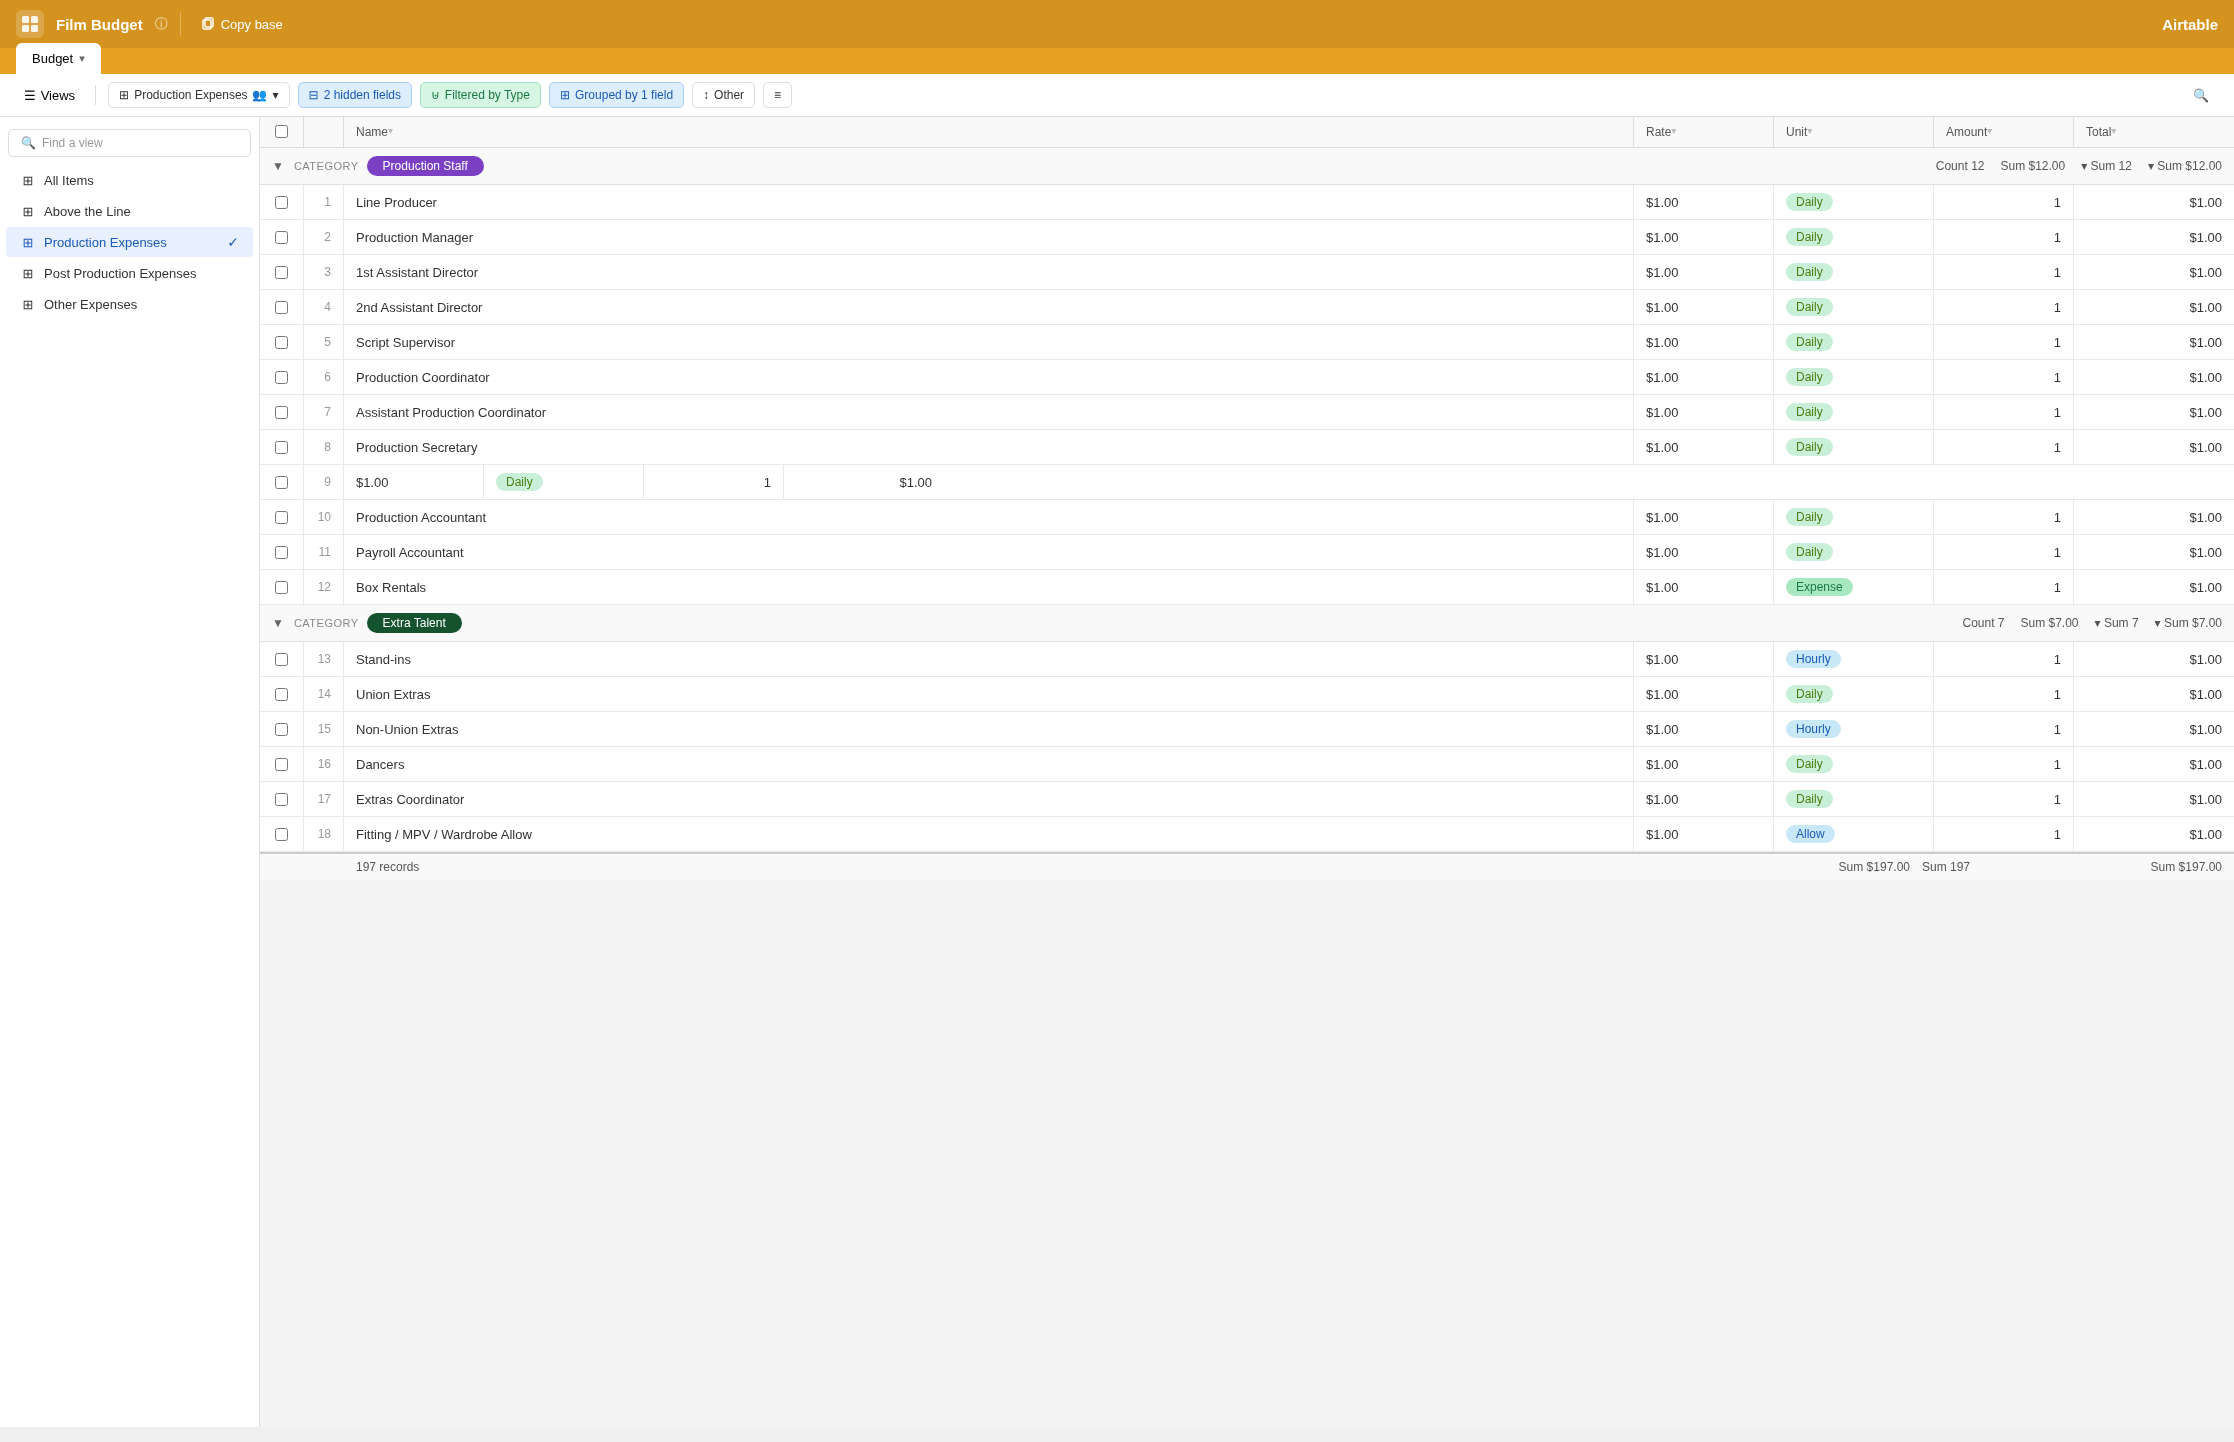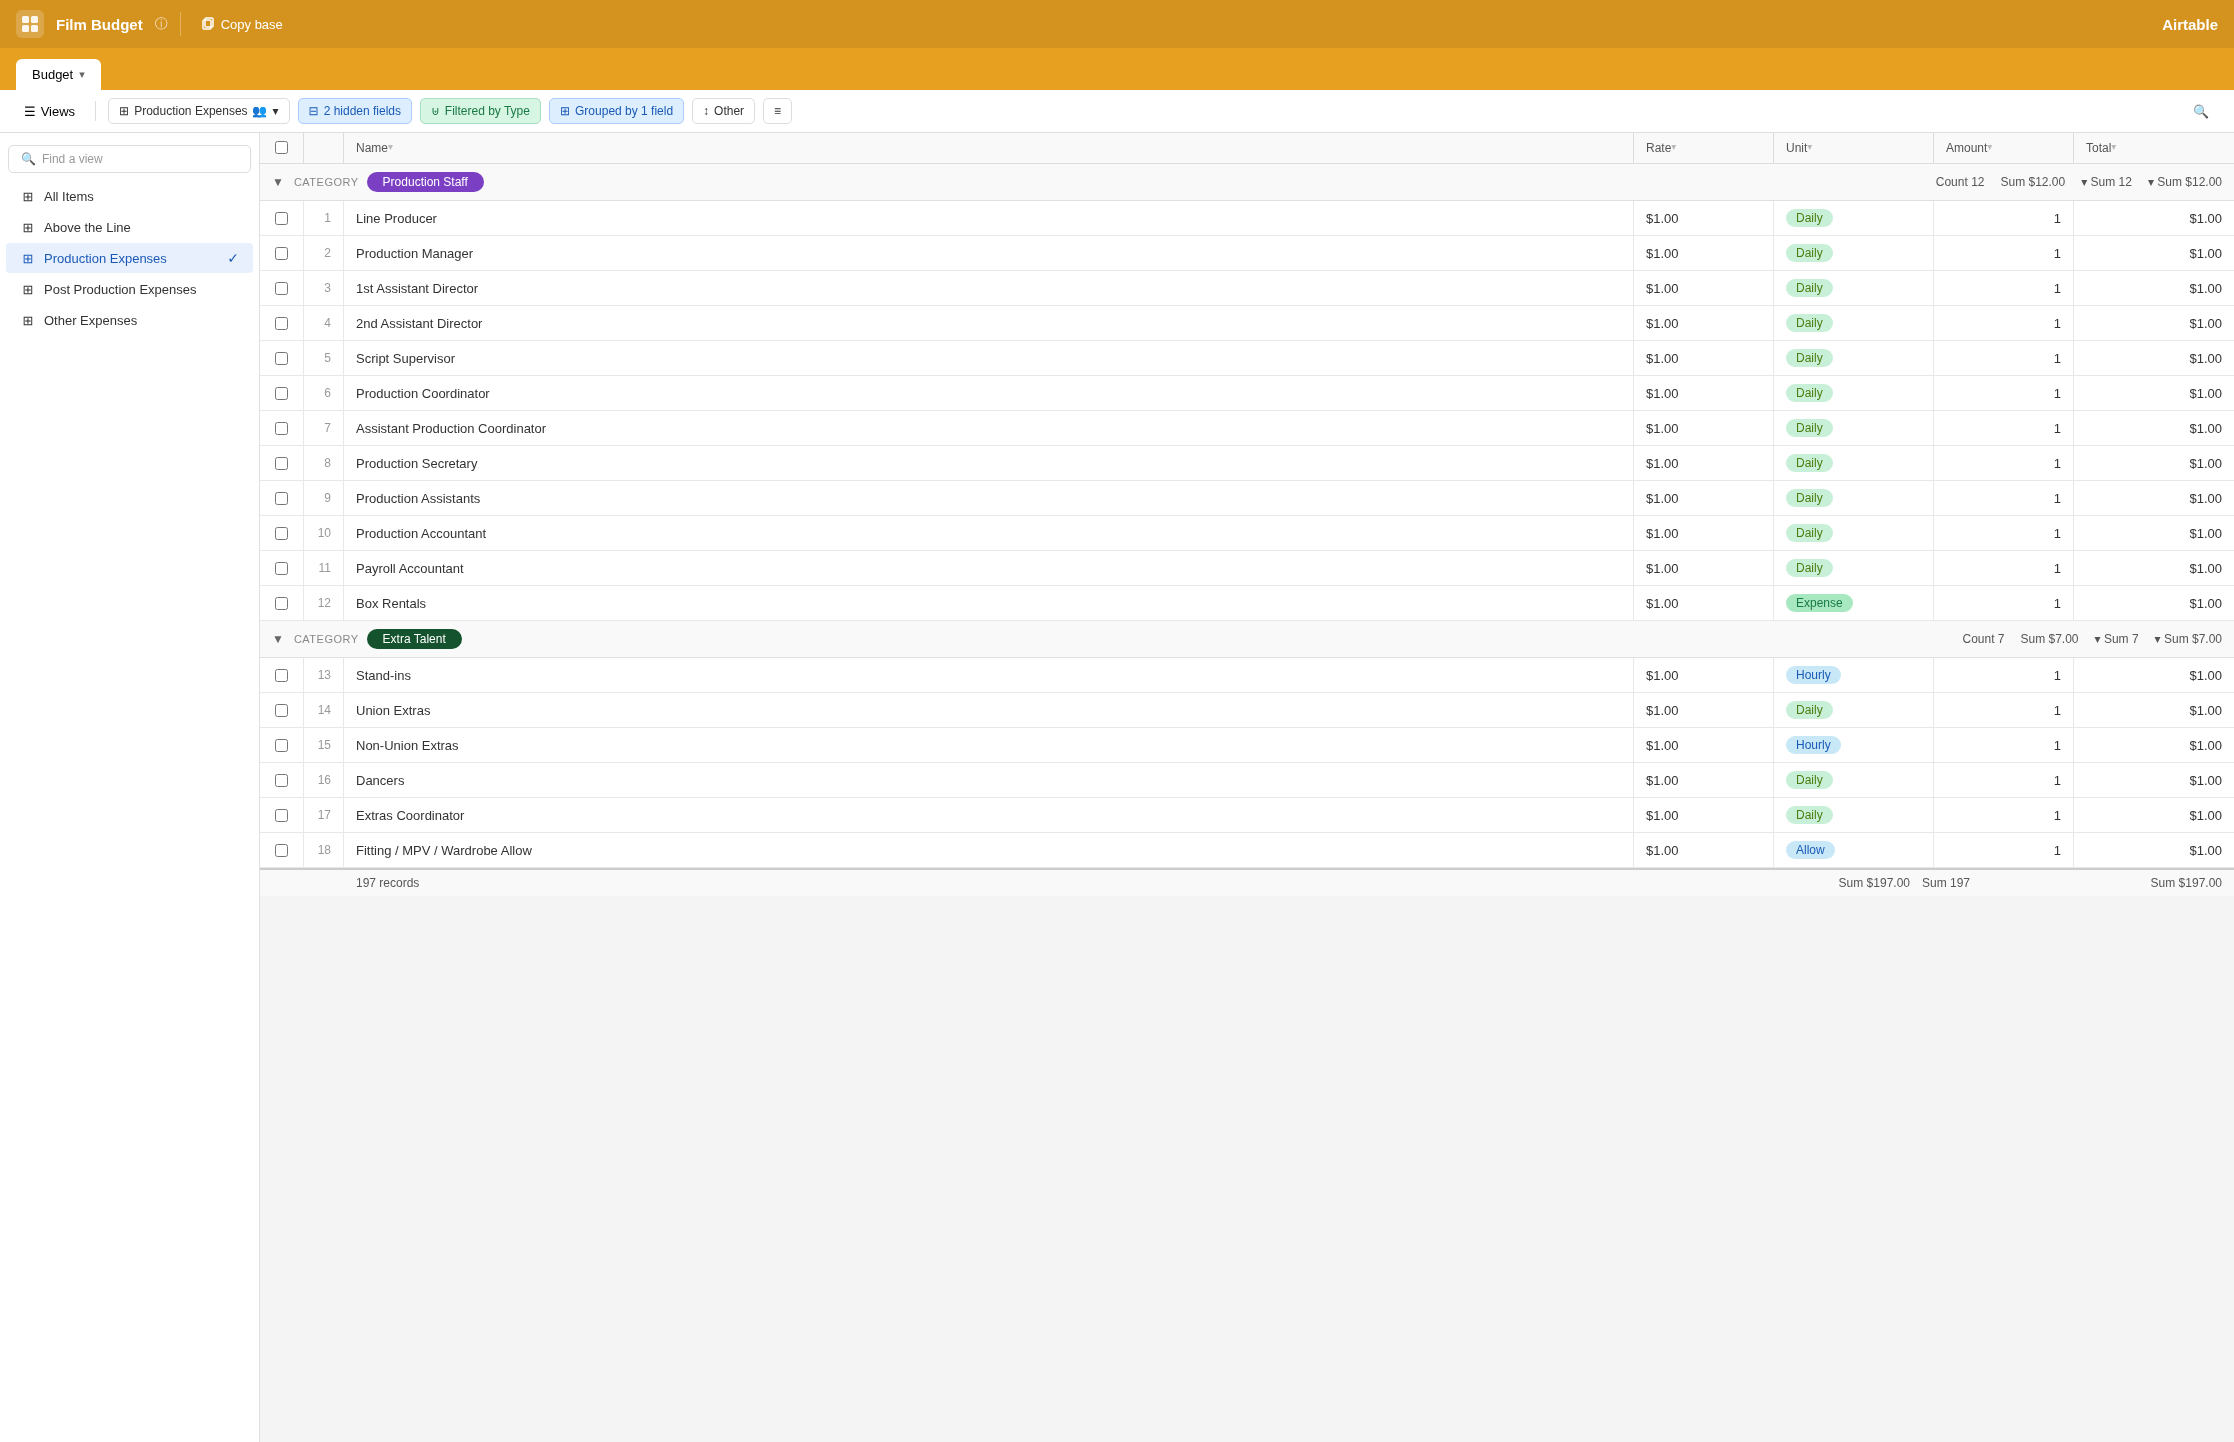--- a/index.html
+++ b/index.html
@@ -21,21 +21,21 @@
     .divider-v { width: 1px; height: 24px; background: rgba(255,255,255,0.3); }
     .copy-base-btn { color: white; font-size: 13px; display: flex; align-items: center; gap: 6px; cursor: pointer; padding: 4px 8px; border-radius: 4px; }
     .airtable-logo { color: white; font-weight: 700; font-size: 15px; }
 
     
     .tab-bar {
       background: #e8a020;
       padding: 0 16px;
       display: flex;
       align-items: flex-end;
-      height: 42px;
+      height: 26px;
     }
     .tab {
       background: white;
       border-radius: 6px 6px 0 0;
       padding: 8px 16px;
       font-size: 13px;
       font-weight: 500;
       cursor: pointer;
       display: flex;
       align-items: center;
@@ -471,21 +471,20 @@
         <span class="unit-badge badge-daily">Daily</span>
       </div>
       <div class="td td-amount">1</div>
       <div class="td td-total">$1.00</div>
     </div>
           <div class="table-row">
       <div class="td td-checkbox">
         <input type="checkbox" style="cursor: pointer;">
       </div>
       <div class="td td-row-num">9</div>
-      <div class="td td-name">Production Assistants</div>
       <div class="td td-rate">$1.00</div>
       <div class="td td-unit">
         <span class="unit-badge badge-daily">Daily</span>
       </div>
       <div class="td td-amount">1</div>
       <div class="td td-total">$1.00</div>
     </div>
           <div class="table-row">
       <div class="td td-checkbox">
         <input type="checkbox" style="cursor: pointer;">

